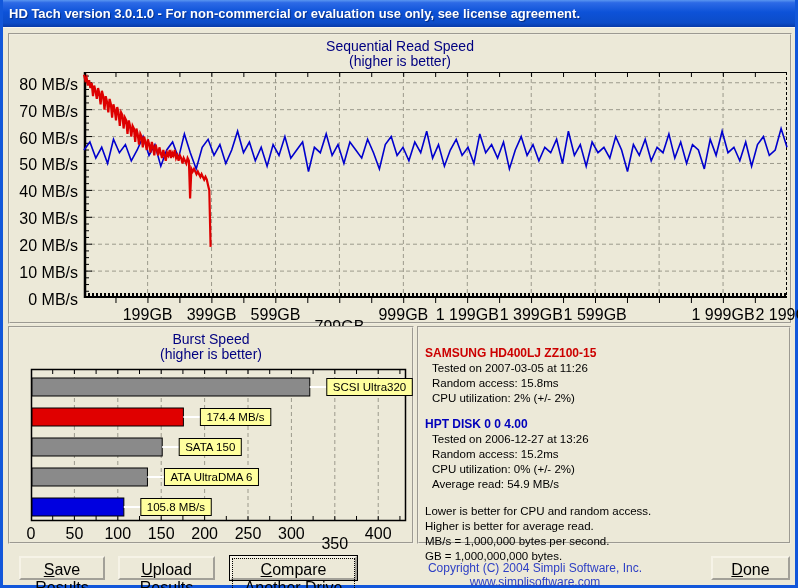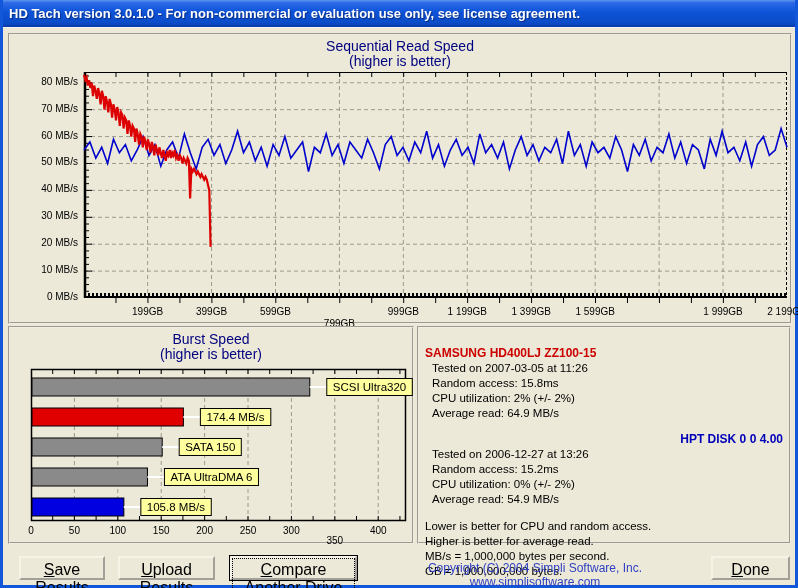--- a/index.html
+++ b/index.html
@@ -15,21 +15,21 @@
   .panel{position:absolute;box-sizing:border-box;background:#ece9d8;
     border:2px groove #f0ede0;}
   .seq-panel{left:5px;top:5px;width:784px;height:291px;}
   .burst-panel{left:5px;top:298px;width:406px;height:218px;}
   .info-panel{left:414px;top:298px;width:374px;height:218px;padding:4px 6px;}
   .chart-hd{text-align:center;color:#000080;font-size:14px;line-height:15px;margin-top:4px;}
   .plot-wrap{position:absolute;}
   .seq-plot-wrap{left:74px;top:37px;width:703px;height:226px;}
   .burst-plot-wrap{left:21px;top:41px;width:375px;height:152px;}
   svg{display:block;overflow:visible;}
-  .ytick,.xtick,.btick{position:absolute;font-size:10px;color:#000;}
+  .ytick,.xtick,.btick{position:absolute;font-size:16px;color:#000;}
   .ytick{width:62px;text-align:right;}
   .xtick{width:64px;text-align:center;}
   .btick{width:40px;text-align:center;}
   .drive-name{font-size:12px;font-weight:bold;line-height:15px;}
   .drive-line{font-size:11.5px;line-height:15px;padding-left:7px;color:#000;}
   .drive-block{margin-top:14px;}
   .drive-block + .drive-block{margin-top:11px;}
   .notes{margin-top:12px;}
   .note-line{font-size:11.5px;line-height:15px;color:#000;}
   .btn{position:absolute;top:528px;height:24px;box-sizing:border-box;
@@ -264,24 +264,23 @@
         <div class="btick" style="left: 304.819px; top: 207px;">350</div>
         <div class="btick" style="left: 348.222px; top: 197px;">400</div>
       </div>
 
     <div class="panel info-panel">
       <div class="drive-block">
         <div class="drive-name" style="color: rgb(204, 0, 0);">SAMSUNG HD400LJ ZZ100-15</div>
         <div class="drive-line">Tested on 2007-03-05 at 11:26</div>
         <div class="drive-line">Random access: 15.8ms</div>
         <div class="drive-line">CPU utilization: 2% (+/- 2%)</div>
-        <div class="drive-line">Average read: 64.9 MB/s</div>
       </div>
       <div class="drive-block">
-        <div class="drive-name" style="color: rgb(0, 0, 187); text-align: right;">HPT DISK 0 0 4.00</div>
+        <div class="drive-name" style="color: rgb(0, 0, 187);">HPT DISK 0 0 4.00</div>
         <div class="drive-line">Tested on 2006-12-27 at 13:26</div>
         <div class="drive-line">Random access: 15.2ms</div>
         <div class="drive-line">CPU utilization: 0% (+/- 2%)</div>
         <div class="drive-line">Average read: 54.9 MB/s</div>
       </div>
       <div class="notes">
         <div class="note-line">Lower is better for CPU and random access.</div>
         <div class="note-line">Higher is better for average read.</div>
         <div class="note-line">MB/s = 1,000,000 bytes per second.</div>
         <div class="note-line">GB = 1,000,000,000 bytes.</div>

